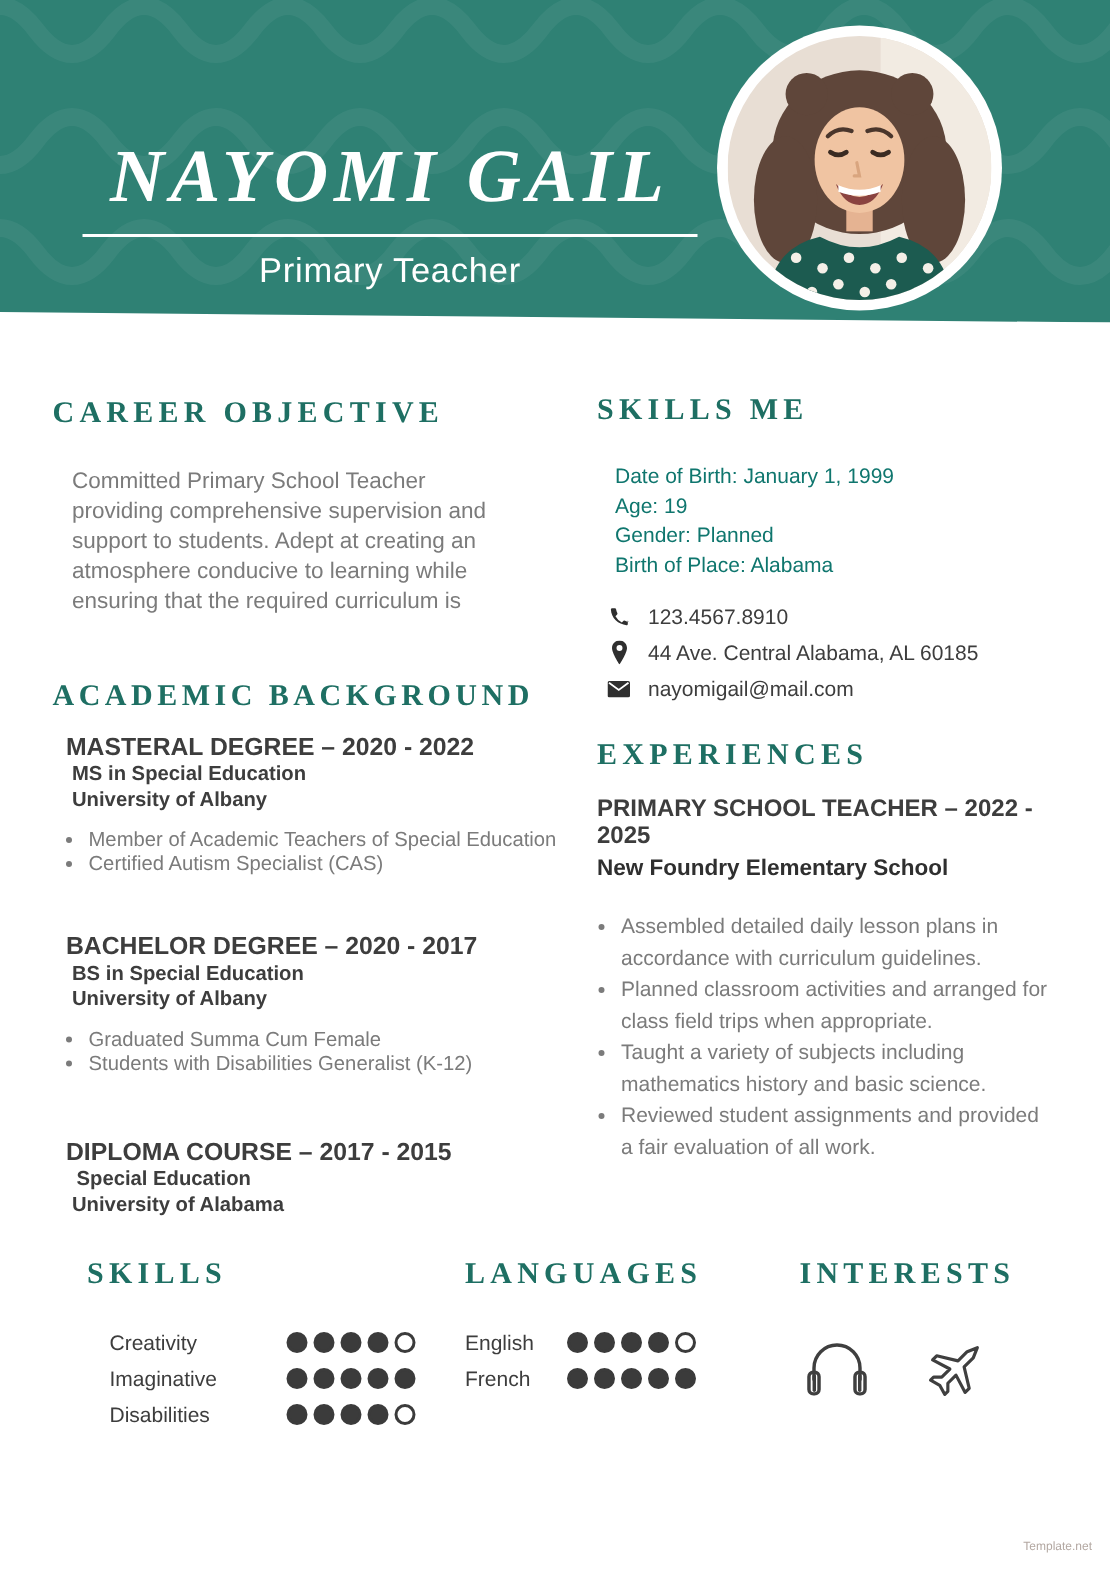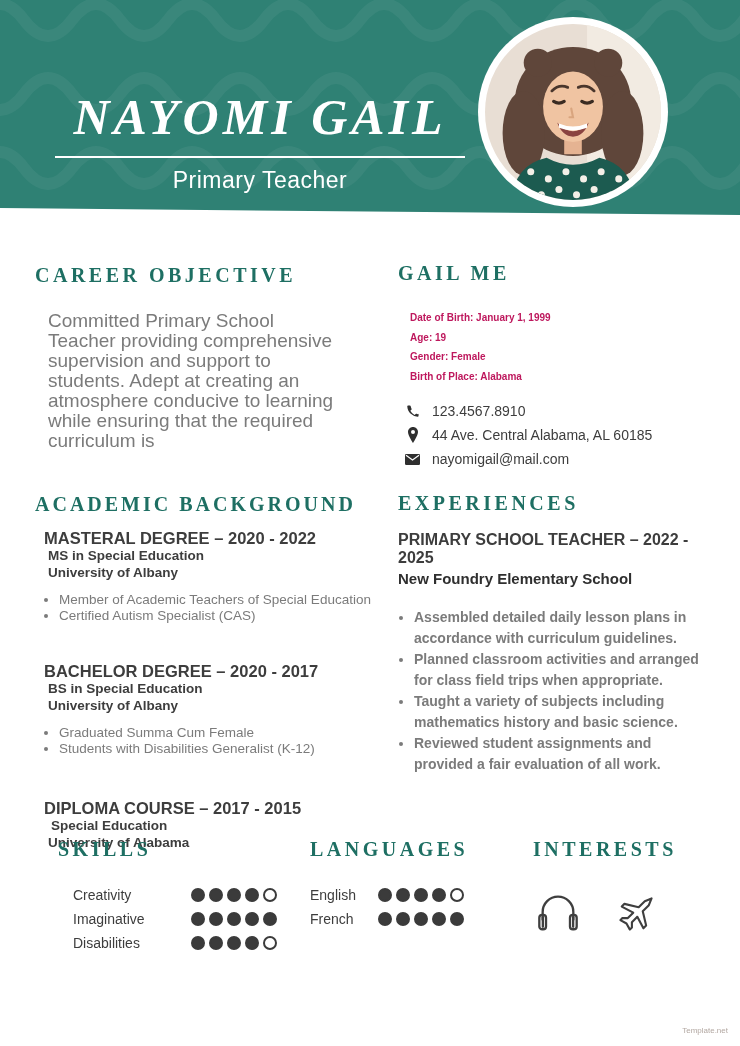--- a/index.html
+++ b/index.html
@@ -22,44 +22,44 @@
 
   
   h2.sec { font-family:"Liberation Serif", serif; font-weight:700; color:#1e6f63;
     font-size:20px; letter-spacing:3.5px; }
 
   
   .col-left  { position:absolute; left:35px;  top:212px; width:350px; }
   .col-right { position:absolute; left:398px; top:212px; width:325px; }
 
   .col-left h2.career { margin-top:52px; }
-  .objective { margin:24px 0 0 13px; width:296px; font-size:19px; line-height:20px; color:#7b7b7b; }
+  .objective { margin:24px 0 0 13px; width:296px; font-size:15px; line-height:20px; color:#7b7b7b; }
 
   h2.academic { margin-top:42px; letter-spacing:3px; }
   .edu-entry h3 { margin:0 0 0 9px; font-size:16.5px; font-weight:700; color:#3d3d3d; letter-spacing:0; }
   .edu-entry .sub { margin-left:13px; font-size:13.5px; font-weight:700; color:#3d3d3d; line-height:16.5px; }
   .edu-entry ul { margin:11px 0 0 24px; }
   .edu-entry li { font-size:13.5px; color:#7b7b7b; line-height:16px; }
   .edu-1 { margin-top:13px; }
   .edu-2 { margin-top:38px; }
   .edu-3 { margin-top:42px; }
 
   .col-right h2.about { margin-top:50px; }
   .about-details { margin:23px 0 0 12px; }
-  .about-details div { font-size:10px; color:#be185d; line-height:19.5px;font-weight:bold; }
+  .about-details div { font-size:14px; color:#0f766e; line-height:19.5px; }
   .contact { margin:17px 0 0 6px; }
   .contact-row { display:flex; align-items:center; margin-bottom:8px; }
   .contact-row .ic { width:17px; display:flex; justify-content:center; margin-right:11px; flex:0 0 17px; }
   .contact-row span { font-size:14px; color:#3d3d3d; }
 
   h2.exper { margin-top:25px; }
   .exp-entry { margin-top:16px; }
   .exp-entry h3 { font-size:16px; font-weight:700; color:#3d3d3d; }
   .exp-sub { font-size:15px; font-weight:700; color:#2f2f2f; margin-top:3px; }
-  .exp-entry ul { margin:20px 0 0 16px; width:285px;font-weight:bold; }
+  .exp-entry ul { margin:20px 0 0 16px; width:285px; }
   .exp-entry li { font-size:14px; color:#7b7b7b; line-height:21px; }
 
   
   .bottom-row { position:absolute; top:838px; left:0; width:740px; display:flex; padding-left:58px; }
   .blk-skills { width:245px; }
   .blk-langs  { width:230px; padding-left:7px; }
   .blk-ints   { width:200px; }
   .rate-rows { margin-top:22px; }
   .rate-row { display:flex; align-items:center; height:24px; }
   .blk-skills .rate-row { padding-left:15px; }
@@ -164,25 +164,25 @@
       <div class="edu-entry edu-3">
         <h3>DIPLOMA COURSE – 2017 - 2015</h3>
         <div class="sub" style="margin-left:16px;">Special Education</div>
         <div class="sub">University of Alabama</div>
       </div>
     </section>
   </div>
 
   <div class="col-right">
     <section>
-      <h2 class="sec about">GAIL ME</h2>
+      <h2 class="sec about">SKILLS ME</h2>
       <div class="about-details">
         <div>Date of Birth: January 1, 1999</div>
         <div>Age: 19</div>
-        <div>Gender: Female</div>
+        <div>Gender: Planned</div>
         <div>Birth of Place: Alabama</div>
       </div>
       <div class="contact">
         <div class="contact-row">
           <span class="ic">
             <svg width="14" height="14" viewBox="0 0 14 14">
                 <path fill="#2f2f2f" d="M13.1 10.6c-.85-.1-1.67-.38-2.4-.83a.86.86 0 0 0-1.02.12l-1.1 1.13A11.2 11.2 0 0 1 4.3 6.76l1.12-1.1c.28-.26.33-.68.13-1.02A8.3 8.3 0 0 1 4.72 2.2c-.07-.42-.43-.72-.85-.72H2.1c-.48 0-.87.4-.84.88.13 2.7 1.25 5.25 3.2 7.2a11.6 11.6 0 0 0 7.2 3.2c.48.03.88-.36.88-.84v-1.5c0-.43-.3-.79-.72-.86z"></path>
               </svg>
           </span>
           <span>123.4567.8910</span>

